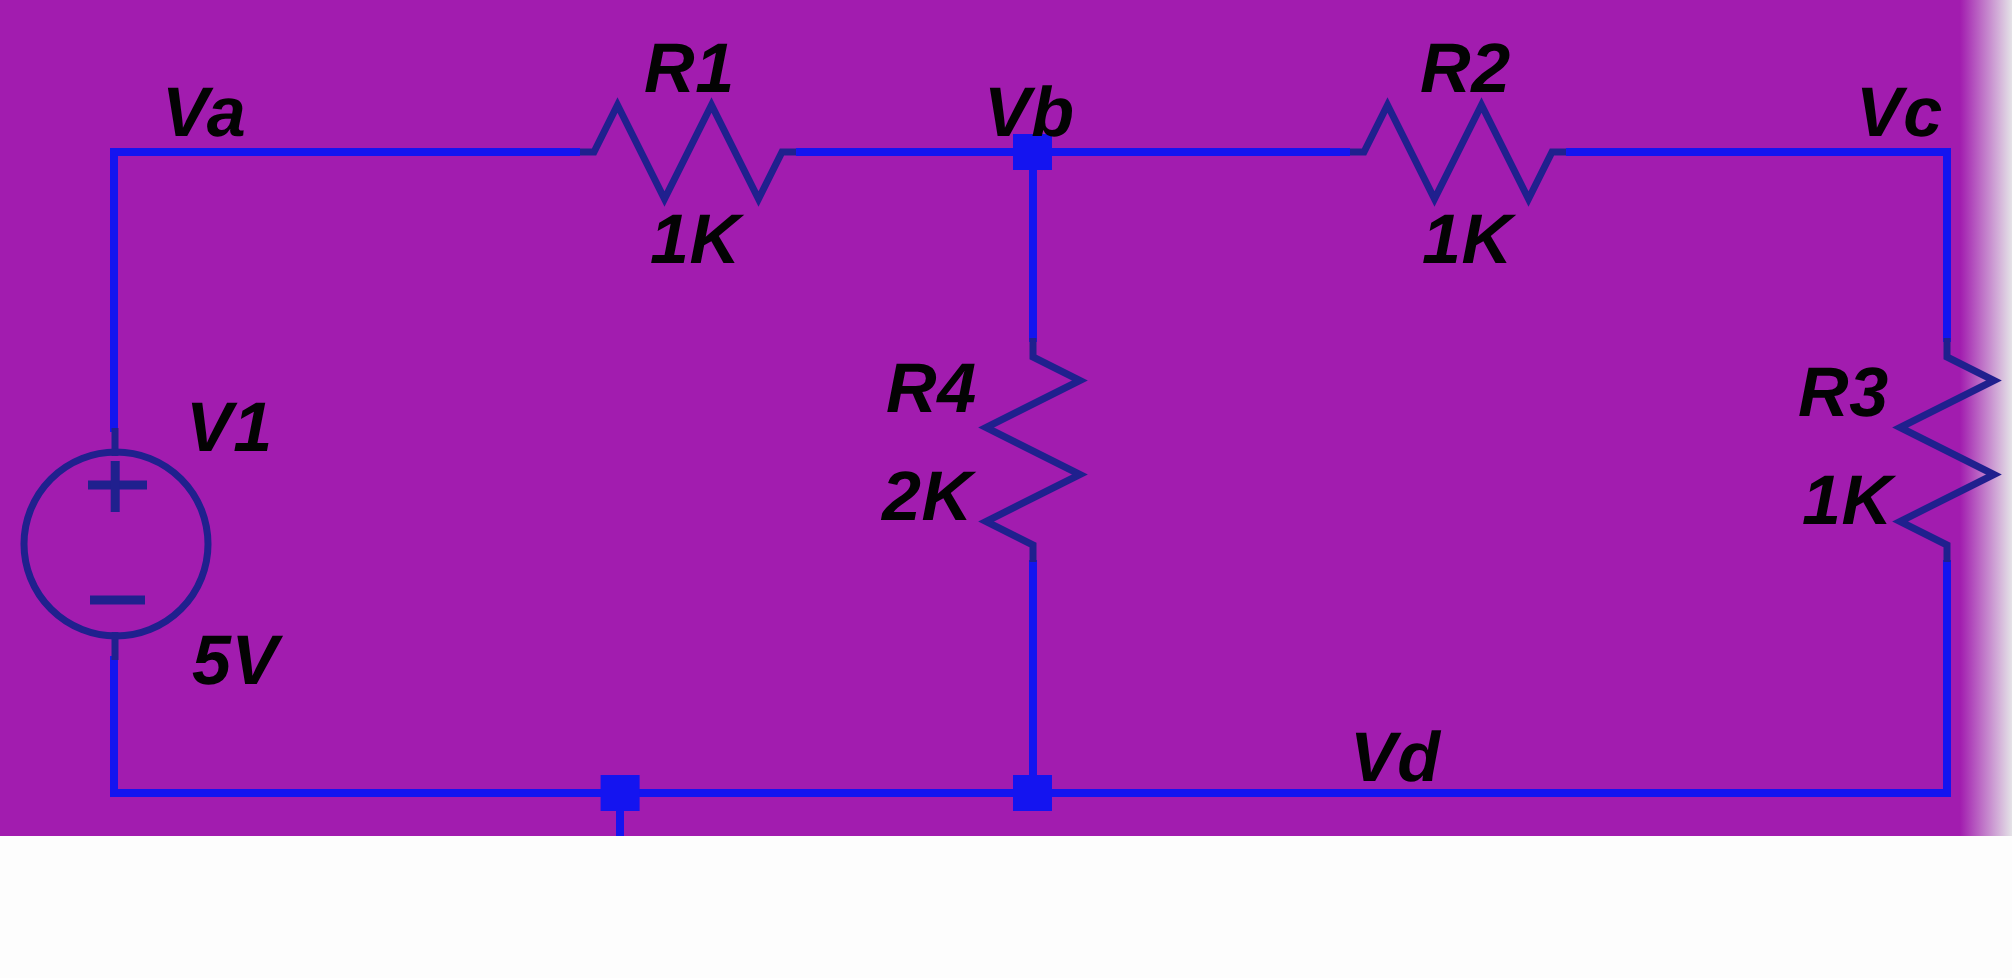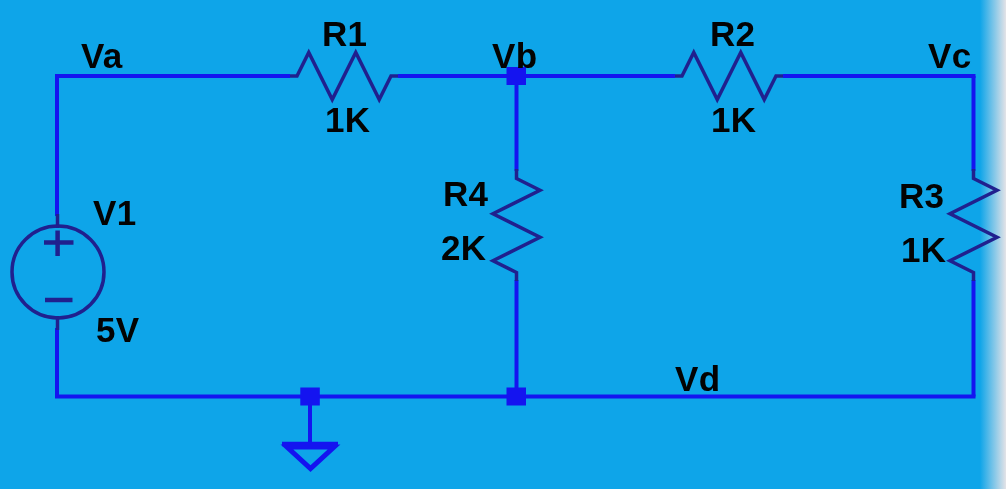--- a/index.html
+++ b/index.html
@@ -1,16 +1,16 @@
 <!DOCTYPE html>
 <html><head>
 <meta charset="utf-8">
 <style>
 html,body{margin:0;padding:0;background:#fdfdfd;}
-#canvas{position:relative;width:1006px;height:489px;background:#0ea5e9;overflow:hidden;}
+#canvas{position:relative;width:1006px;height:418px;background:#a21caf;overflow:hidden;font-style:italic;}
 #rightshade{position:absolute;right:0;top:0;width:26px;height:489px;
   background:linear-gradient(to right,rgba(226,225,229,0),#e4e3e7);}
 svg{position:absolute;left:0;top:0;}
 text{font-family:"Liberation Sans",sans-serif;font-weight:bold;font-size:35px;fill:#030303;letter-spacing:0.3px;}
 .w{stroke:#1414f0;stroke-width:4;fill:none;stroke-linecap:butt;}
 .d{stroke:#20208e;stroke-width:3.5;fill:none;stroke-linejoin:miter;stroke-linecap:butt;}
 .n{fill:#1414f0;}
 </style>
 </head>
 <body>

